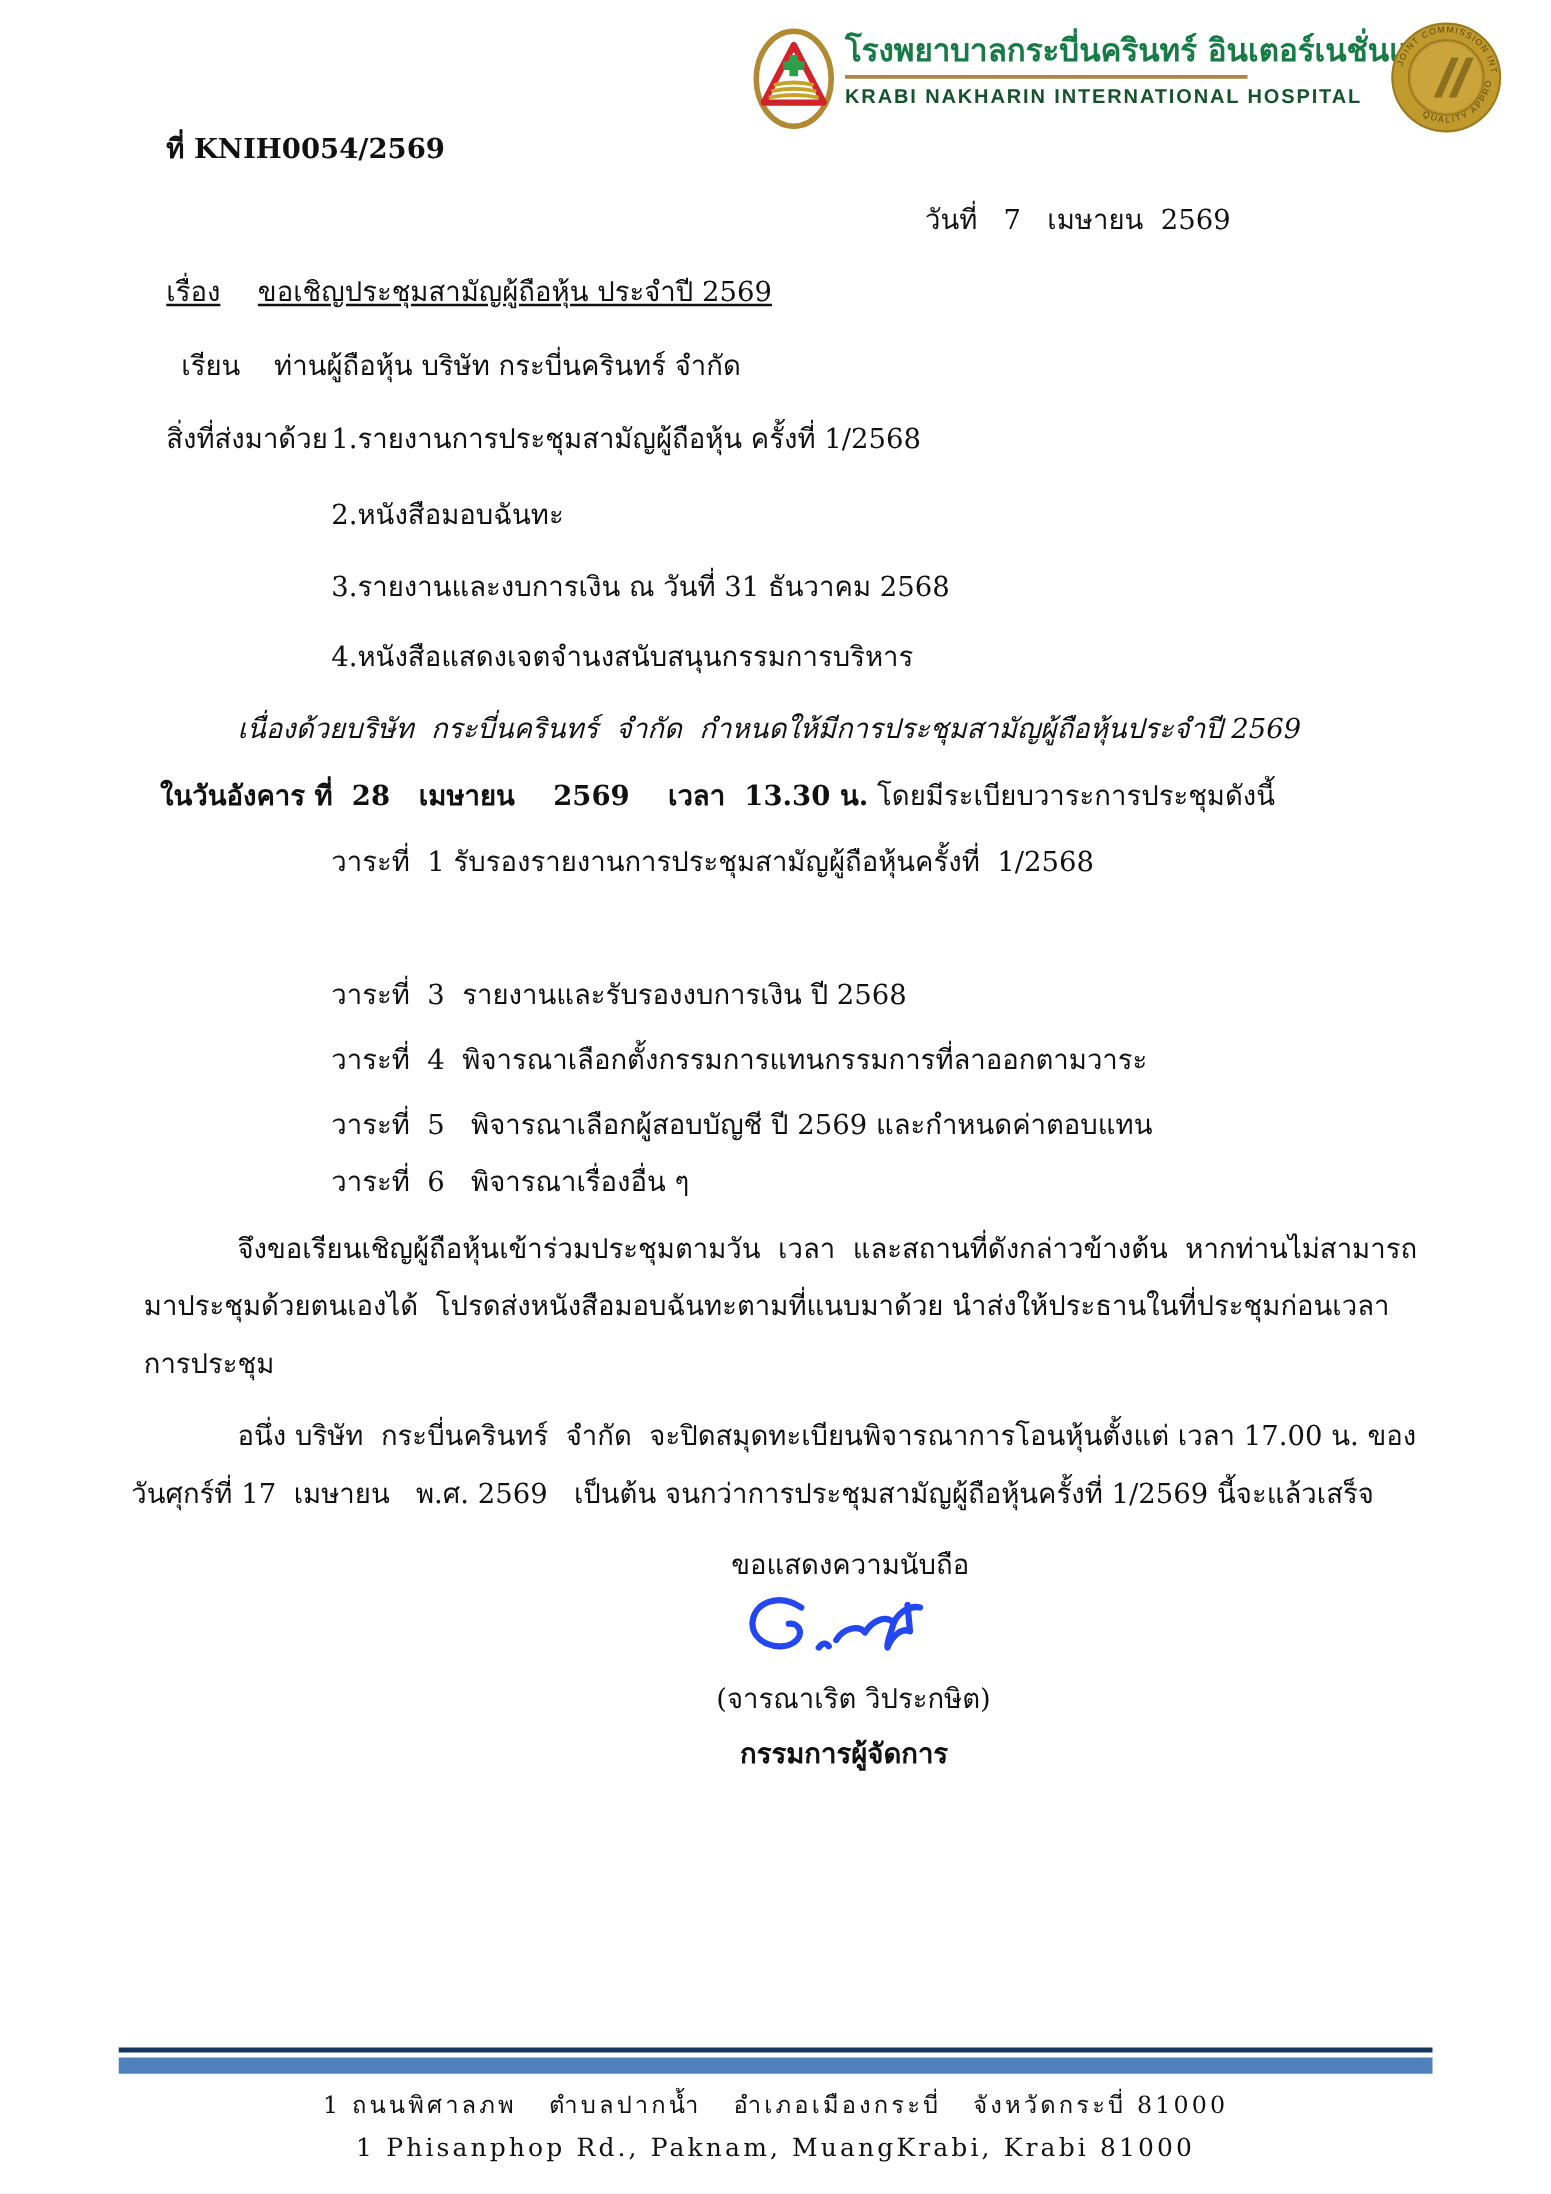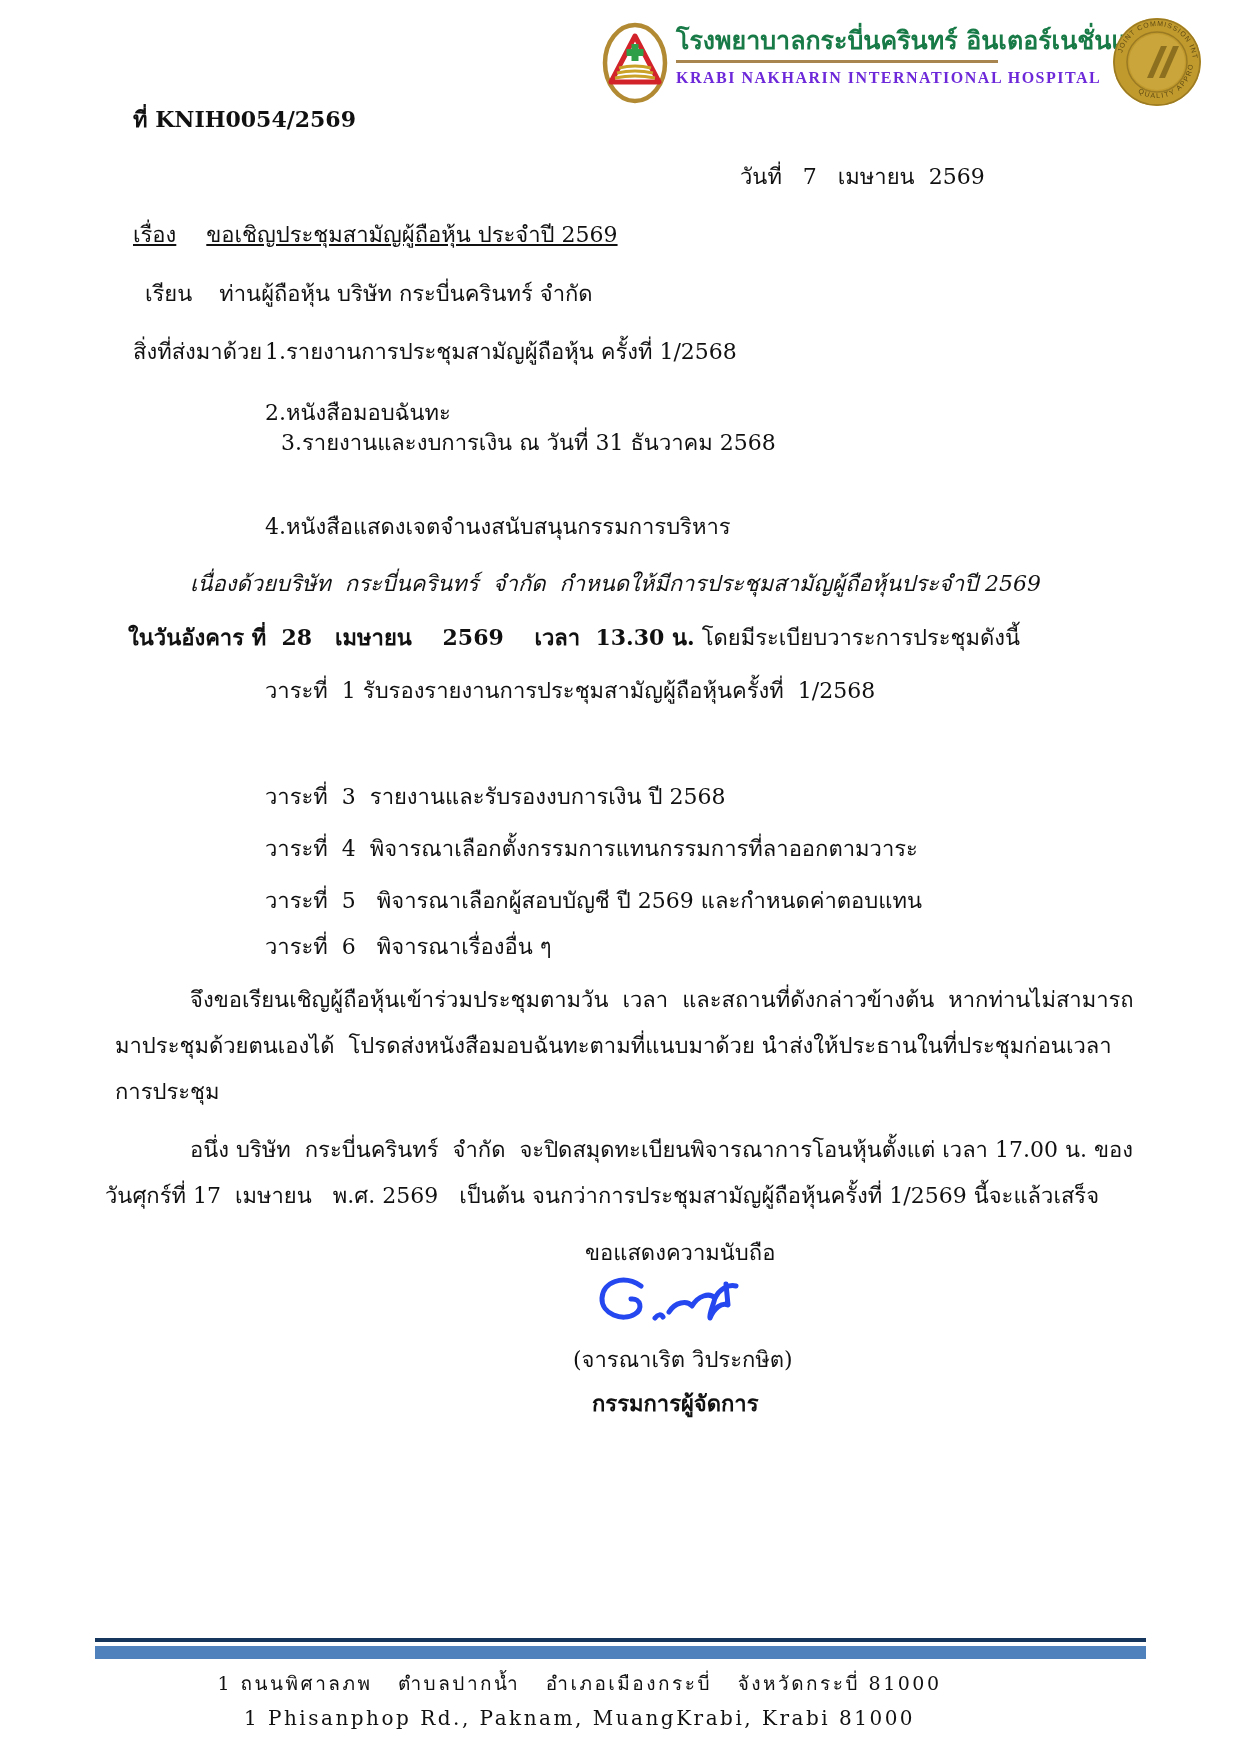--- a/index.html
+++ b/index.html
@@ -12,28 +12,28 @@
     color:#111;
     overflow:hidden;
   }
   .t { position:absolute; font-size:22px; line-height:30px; white-space:pre-wrap; }
   .bold { font-weight:bold; }
 
   
   .hdr-name-block { position:absolute; left:676px; top:26px; width:330px; }
   .hdr-th { font-family:"DejaVu Sans","Liberation Sans",sans-serif; font-weight:bold; font-size:25px; line-height:30px; color:#187a46; white-space:nowrap; }
   .hdr-rule { height:3px; background:#a8854e; margin-top:4px; width:322px; }
-  .hdr-en { font-family:Liberation Serif, serif; font-weight:bold; font-size:16px; letter-spacing:1.5px; color:#6d28d9; margin-top:6px; white-space:nowrap; }
+  .hdr-en { font-family:Liberation Sans, sans-serif; font-weight:bold; font-size:16px; letter-spacing:1.5px; color:#14532d; margin-top:6px; white-space:nowrap; }
   .logo-svg { position:absolute; left:601px; top:20px; }
   .seal-svg { position:absolute; left:1111px; top:16px; }
 
   
   .footer-rule-thin { position:absolute; left:95px; right:95px; top:1638px; height:4px; background:#17365d; }
   .footer-rule-thick { position:absolute; left:95px; right:95px; top:1646px; height:13px; background:#4f81bd; }
-  .footer-line { position:absolute; left:0; width:1159px; text-align:center; font-size:19px; letter-spacing:2.5px; white-space:pre-wrap; }
+  .footer-line { position:absolute; left:0; width:1159px; text-align:center; font-size:19px; letter-spacing:2.5px; white-space:pre-wrap;padding-left:41px; }
   .footer-th { top:1668px; }
   .footer-en { top:1706px; font-size:20px; }
 
   .sig-svg { position:absolute; left:595px; top:1272px; }
 </style>
 </head>
 <body>
 
 <div class="page">
 
@@ -75,21 +75,21 @@
   <div class="t bold" style="left:133px; top:104px;">ที่ KNIH0054/2569</div>
   <div class="t" style="left:740px; top:162px;">วันที่   7   เมษายน  2569</div>
 
   <div class="t" style="left:133px; top:220px;text-decoration:underline;"><span>เรื่อง</span><span style="display:inline-block;width:30px;"></span><span>ขอเชิญประชุมสามัญผู้ถือหุ้น ประจำปี 2569</span></div>
 
   <div class="t" style="left:133px; top:279px;margin-left:12px;"><span>เรียน</span><span style="display:inline-block;width:27px;"></span><span>ท่านผู้ถือหุ้น บริษัท กระบี่นครินทร์ จำกัด</span></div>
 
   <div class="t" style="left:133px; top:337px;">สิ่งที่ส่งมาด้วย</div>
   <div class="t" style="left:265px; top:337px;">1.รายงานการประชุมสามัญผู้ถือหุ้น ครั้งที่ 1/2568</div>
   <div class="t" style="left:265px; top:398px;">2.หนังสือมอบฉันทะ</div>
-  <div class="t" style="left:265px; top:428px;margin-left:16px;">3.รายงานและงบการเงิน ณ วันที่ 31 ธันวาคม 2568</div>
+  <div class="t" style="left:265px; top:456px;">3.รายงานและงบการเงิน ณ วันที่ 31 ธันวาคม 2568</div>
   <div class="t" style="left:265px; top:512px;">4.หนังสือแสดงเจตจำนงสนับสนุนกรรมการบริหาร</div>
 
   <div class="t" style="left:190px; top:569px;font-style:italic;">เนื่องด้วยบริษัท  กระบี่นครินทร์  จำกัด  กำหนดให้มีการประชุมสามัญผู้ถือหุ้นประจำปี 2569</div>
   <div class="t" style="left:128px; top:622px;"><span class="bold">ในวันอังคาร ที่  28   เมษายน    2569    เวลา  13.30 น.</span><span> โดยมีระเบียบวาระการประชุมดังนี้</span></div>
 
   <div class="t" style="left:265px; top:676px;">วาระที่  1 รับรองรายงานการประชุมสามัญผู้ถือหุ้นครั้งที่  1/2568</div>
   <div class="t" style="left:265px; top:782px;">วาระที่  3  รายงานและรับรองงบการเงิน ปี 2568</div>
   <div class="t" style="left:265px; top:834px;">วาระที่  4  พิจารณาเลือกตั้งกรรมการแทนกรรมการที่ลาออกตามวาระ</div>
   <div class="t" style="left:265px; top:886px;">วาระที่  5   พิจารณาเลือกผู้สอบบัญชี ปี 2569 และกำหนดค่าตอบแทน</div>
   <div class="t" style="left:265px; top:932px;">วาระที่  6   พิจารณาเรื่องอื่น ๆ</div>

